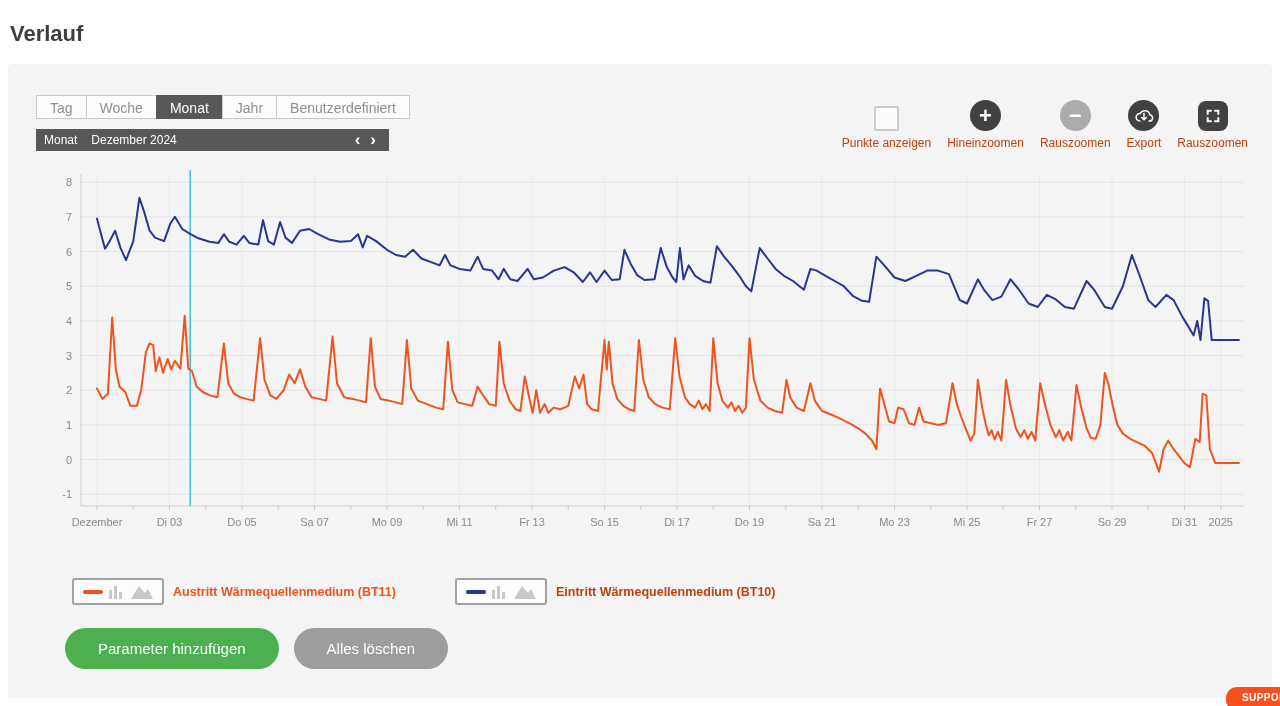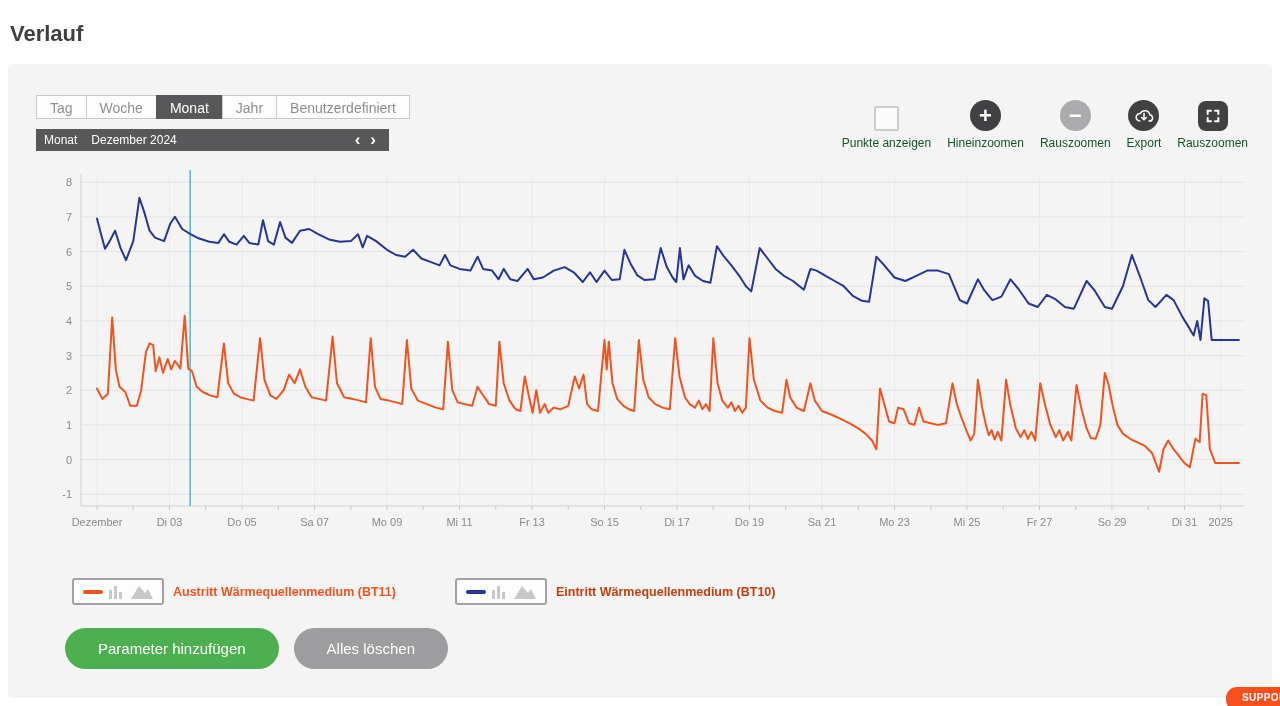--- a/index.html
+++ b/index.html
@@ -32,21 +32,21 @@
   .period-bar .ptype{margin-right:14px;}
   .period-bar .spacer{flex:1;}
   .period-arrow{
     font-size:17px;font-weight:700;line-height:20px;padding:0 5px;cursor:pointer;
   }
   
   .controls{
     position:absolute;top:36px;right:24px;display:flex;align-items:flex-end;gap:16px;
   }
   .ctrl{display:flex;flex-direction:column;align-items:center;}
-  .ctrl-label{font-size:12px;color:#14532d;margin-top:5px;white-space:nowrap;}
+  .ctrl-label{font-size:12px;color:#c2410c;margin-top:5px;white-space:nowrap;}
   .checkbox{
     width:25px;height:25px;background:#fbfbfb;border:2px solid #cccccc;border-radius:2px;
     box-sizing:border-box;cursor:pointer;
   }
   .circle-btn{
     width:31px;height:31px;border-radius:50%;background:#414143;color:#ffffff;
     display:flex;align-items:center;justify-content:center;cursor:pointer;
     font-size:22px;font-weight:700;line-height:1;user-select:none;
   }
   .circle-btn.disabled{background:#ababad;cursor:default;}

